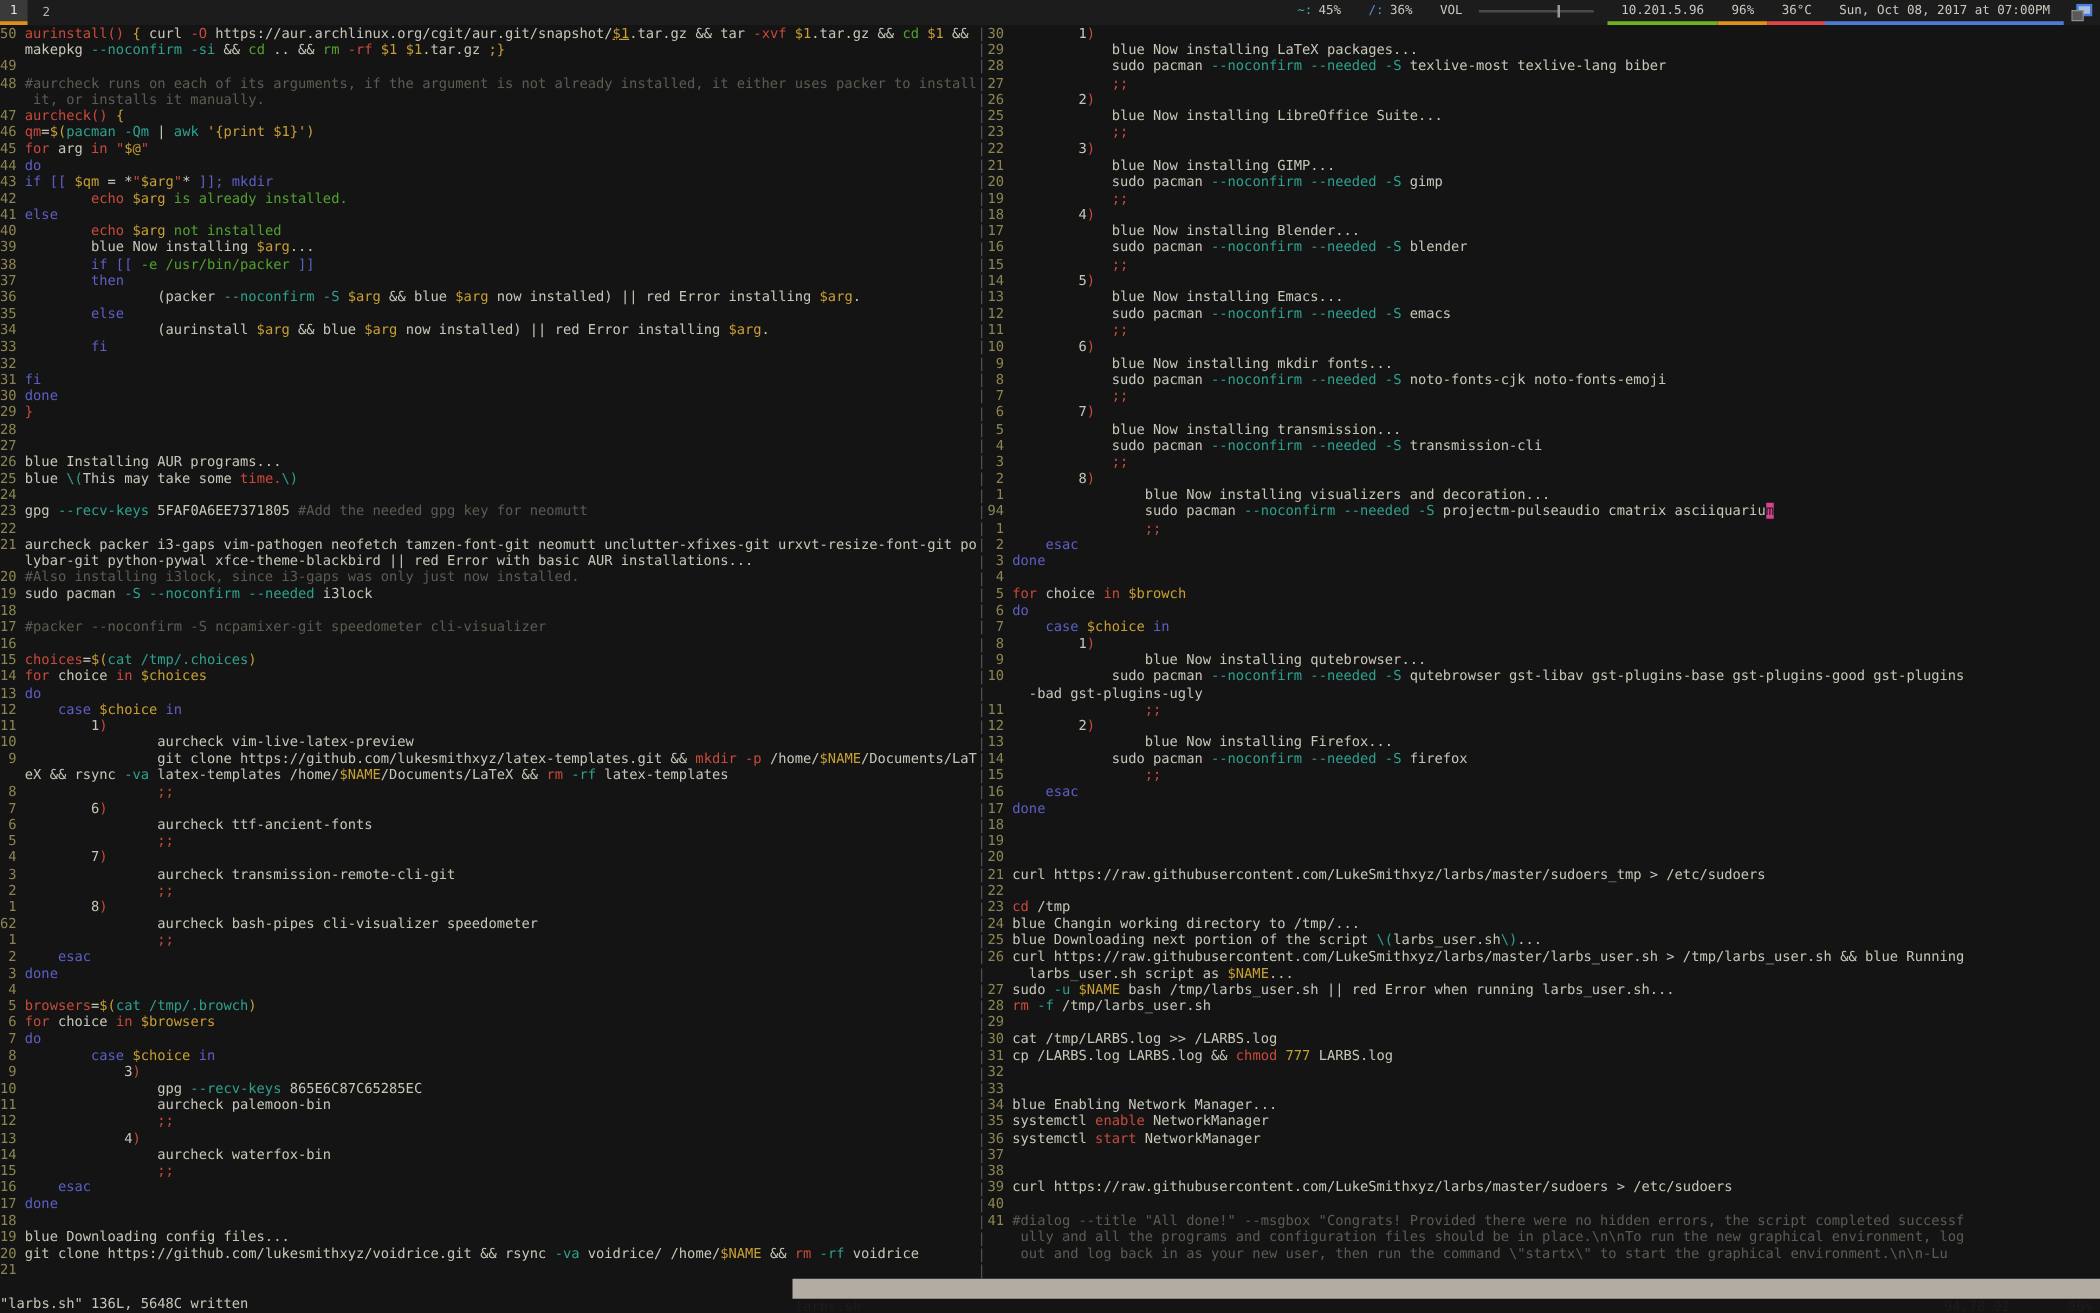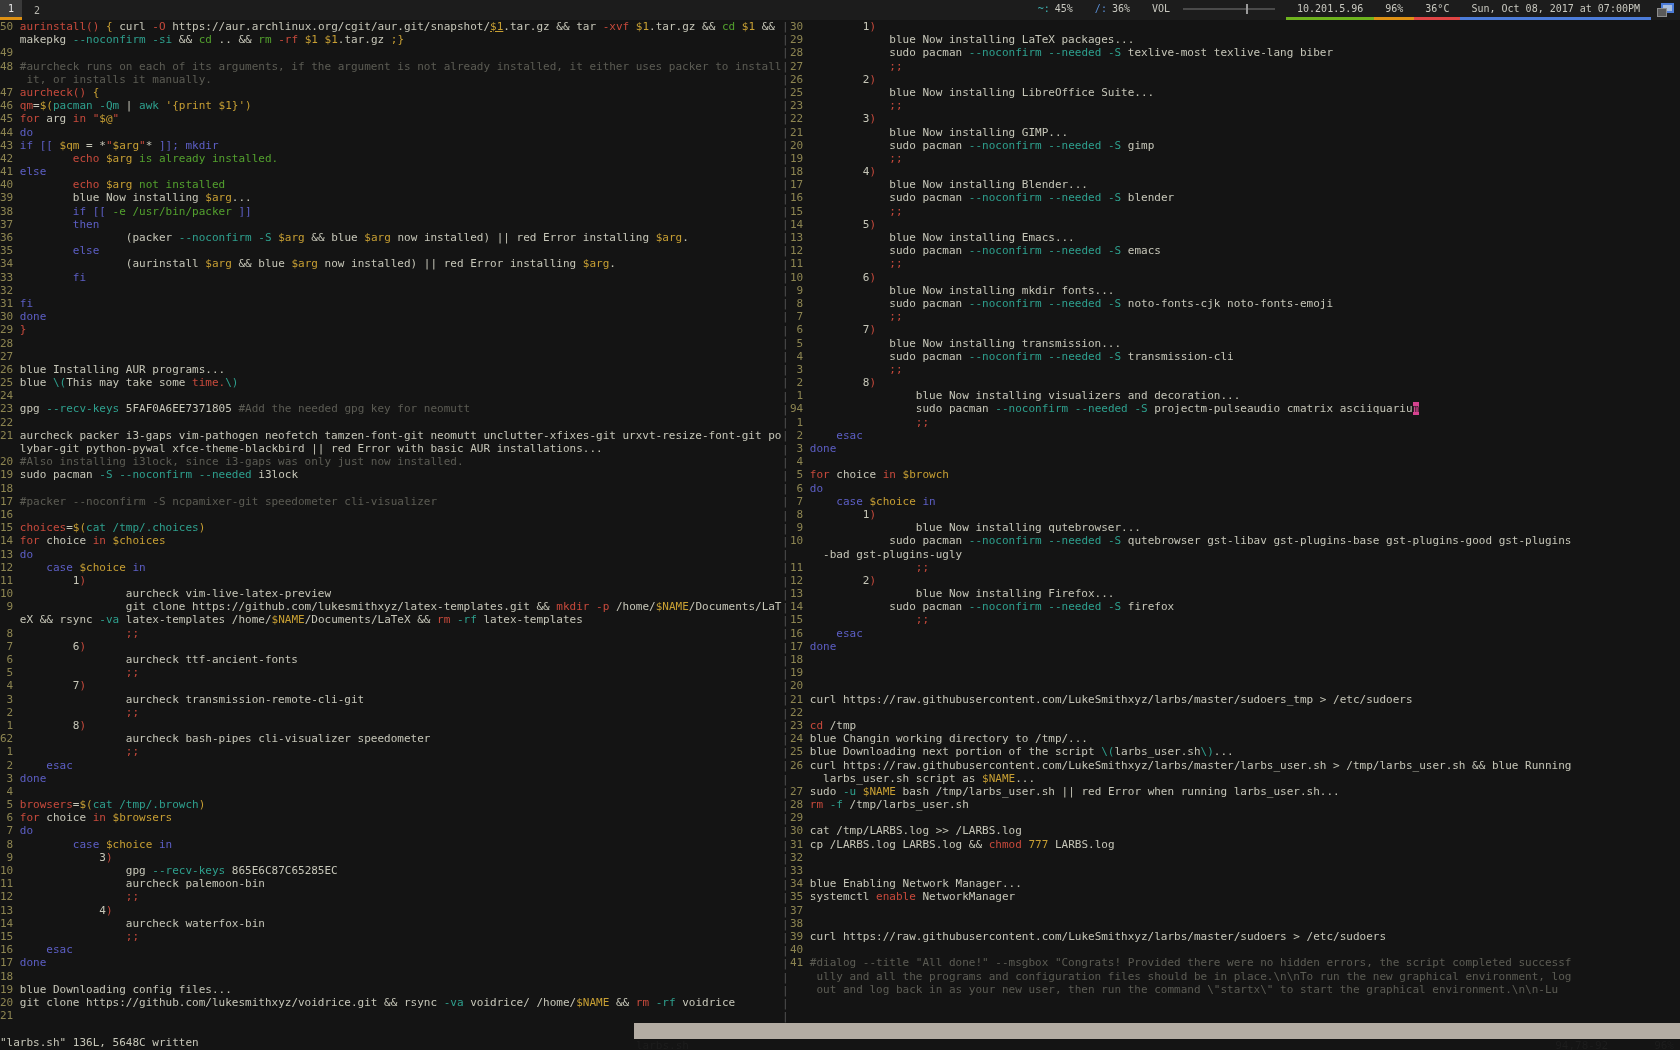--- a/index.html
+++ b/index.html
@@ -319,20 +319,21 @@
         <div class="row"><span class="ln"></span><span class="c-w">  larbs_user.sh script as </span><span class="c-y">$NAME</span><span class="c-w">...</span></div>
         <div class="row"><span class="ln">27</span><span class="c-w">sudo </span><span class="c-t">-u</span><span class="c-w"> </span><span class="c-y">$NAME</span><span class="c-w"> bash /tmp/larbs_user.sh || red Error when running larbs_user.sh...</span></div>
         <div class="row"><span class="ln">28</span><span class="c-r">rm</span><span class="c-w"> </span><span class="c-t">-f</span><span class="c-w"> /tmp/larbs_user.sh</span></div>
         <div class="row"><span class="ln">29</span></div>
         <div class="row"><span class="ln">30</span><span class="c-w">cat /tmp/LARBS.log &gt;&gt; /LARBS.log</span></div>
         <div class="row"><span class="ln">31</span><span class="c-w">cp /LARBS.log LARBS.log &amp;&amp; </span><span class="c-r">chmod</span><span class="c-w"> </span><span class="c-y">777</span><span class="c-w"> LARBS.log</span></div>
         <div class="row"><span class="ln">32</span></div>
         <div class="row"><span class="ln">33</span></div>
         <div class="row"><span class="ln">34</span><span class="c-w">blue Enabling Network Manager...</span></div>
         <div class="row"><span class="ln">35</span><span class="c-w">systemctl </span><span class="c-r">enable</span><span class="c-w"> NetworkManager</span></div>
+        <div class="row"><span class="ln">36</span><span class="c-w">systemctl </span><span class="c-r">start</span><span class="c-w"> NetworkManager</span></div>
         <div class="row"><span class="ln">37</span></div>
         <div class="row"><span class="ln">38</span></div>
         <div class="row"><span class="ln">39</span><span class="c-w">curl </span><span class="c-u">https://raw.githubusercontent.com/LukeSmithxyz/larbs/master/sudoers</span><span class="c-w"> &gt; /etc/sudoers</span></div>
         <div class="row"><span class="ln">40</span></div>
         <div class="row"><span class="ln">41</span><span class="c-k">#dialog --title "All done!" --msgbox "Congrats! Provided there were no hidden errors, the script completed successf</span></div>
         <div class="row"><span class="ln"></span><span class="c-k"> ully and all the programs and configuration files should be in place.\n\nTo run the new graphical environment, log</span></div>
         <div class="row"><span class="ln"></span><span class="c-k"> out and log back in as your new user, then run the command \"startx\" to start the graphical environment.\n\n-Lu</span></div>
       </div>
   </div>
   <div class="statusrow">

